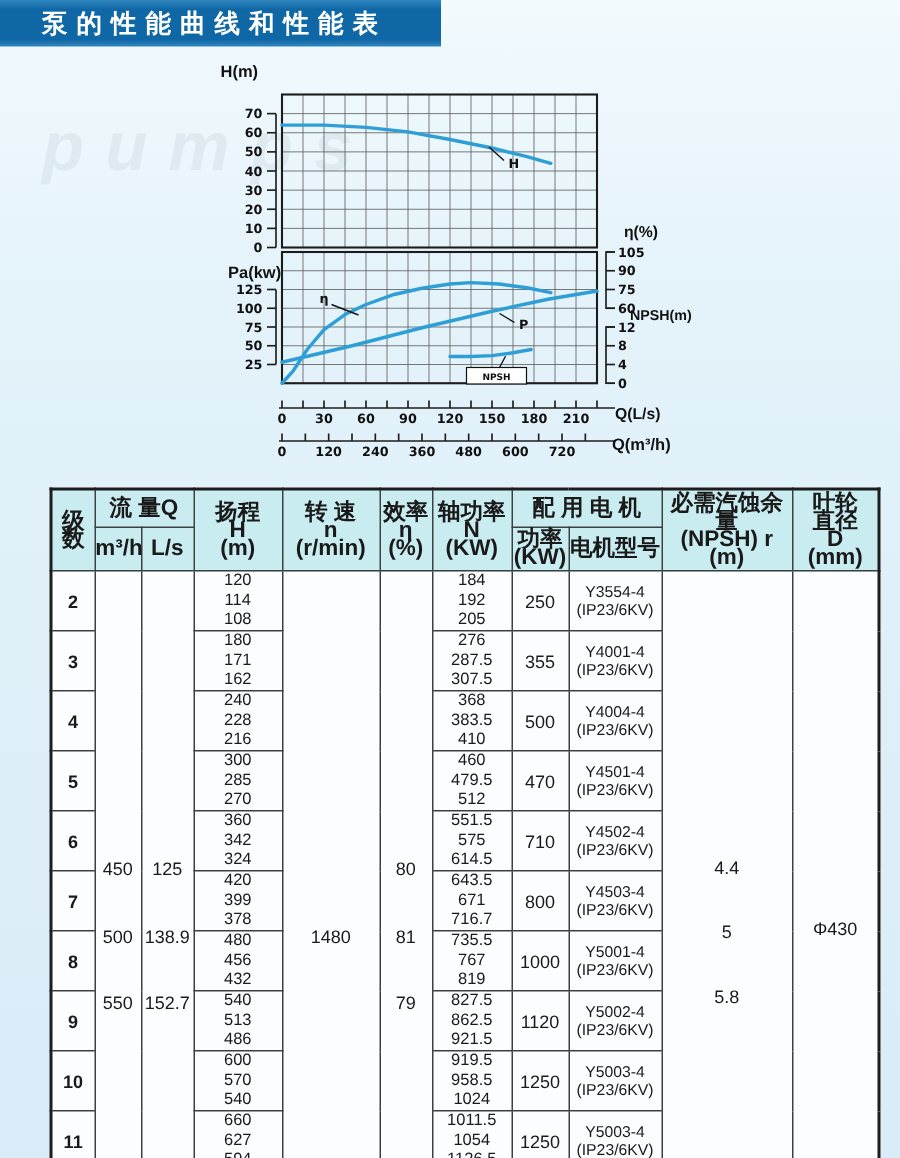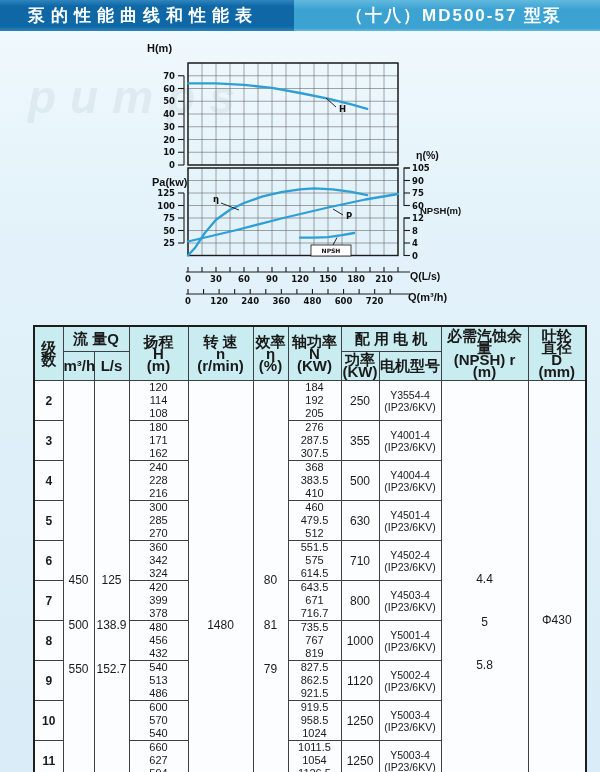--- a/index.html
+++ b/index.html
@@ -63,23 +63,20 @@
     font-size:12px;line-height:13px;white-space:nowrap;margin-top:47px;}
 </style>
 </head>
 <body>
 
 <div class="page">
 
   <div class="header-bar">
     <div class="header-left">
       <span class="txt">泵的性能曲线和性能表</span>
-    </div>
-    <div class="header-right">
-      <span class="txt">（十八）MD500-57 型泵</span>
     </div>
   </div>
 
   <div class="watermark">pumps</div>
   <div class="blob blob1"></div>
   <div class="blob blob2"></div>
   <div class="blob blob3"></div>
 
   <svg class="chart-svg" viewBox="0 0 420 280">
       <line x1="88" y1="23" x2="298" y2="23" class="grid"></line>
@@ -328,21 +325,21 @@
             <td class="stage-cell">4</td>
             <td class="multi">240<br>228<br>216</td>
             <td class="multi">368<br>383.5<br>410</td>
             <td class="power-cell">500</td>
             <td class="motor-cell">Y4004-4<br>(IP23/6KV)</td>
           </tr>
           <tr>
             <td class="stage-cell">5</td>
             <td class="multi">300<br>285<br>270</td>
             <td class="multi">460<br>479.5<br>512</td>
-            <td class="power-cell">630</td>
+            <td class="power-cell">470</td>
             <td class="motor-cell">Y4501-4<br>(IP23/6KV)</td>
           </tr>
           <tr>
             <td class="stage-cell">6</td>
             <td class="multi">360<br>342<br>324</td>
             <td class="multi">551.5<br>575<br>614.5</td>
             <td class="power-cell">710</td>
             <td class="motor-cell">Y4502-4<br>(IP23/6KV)</td>
           </tr>
           <tr>

